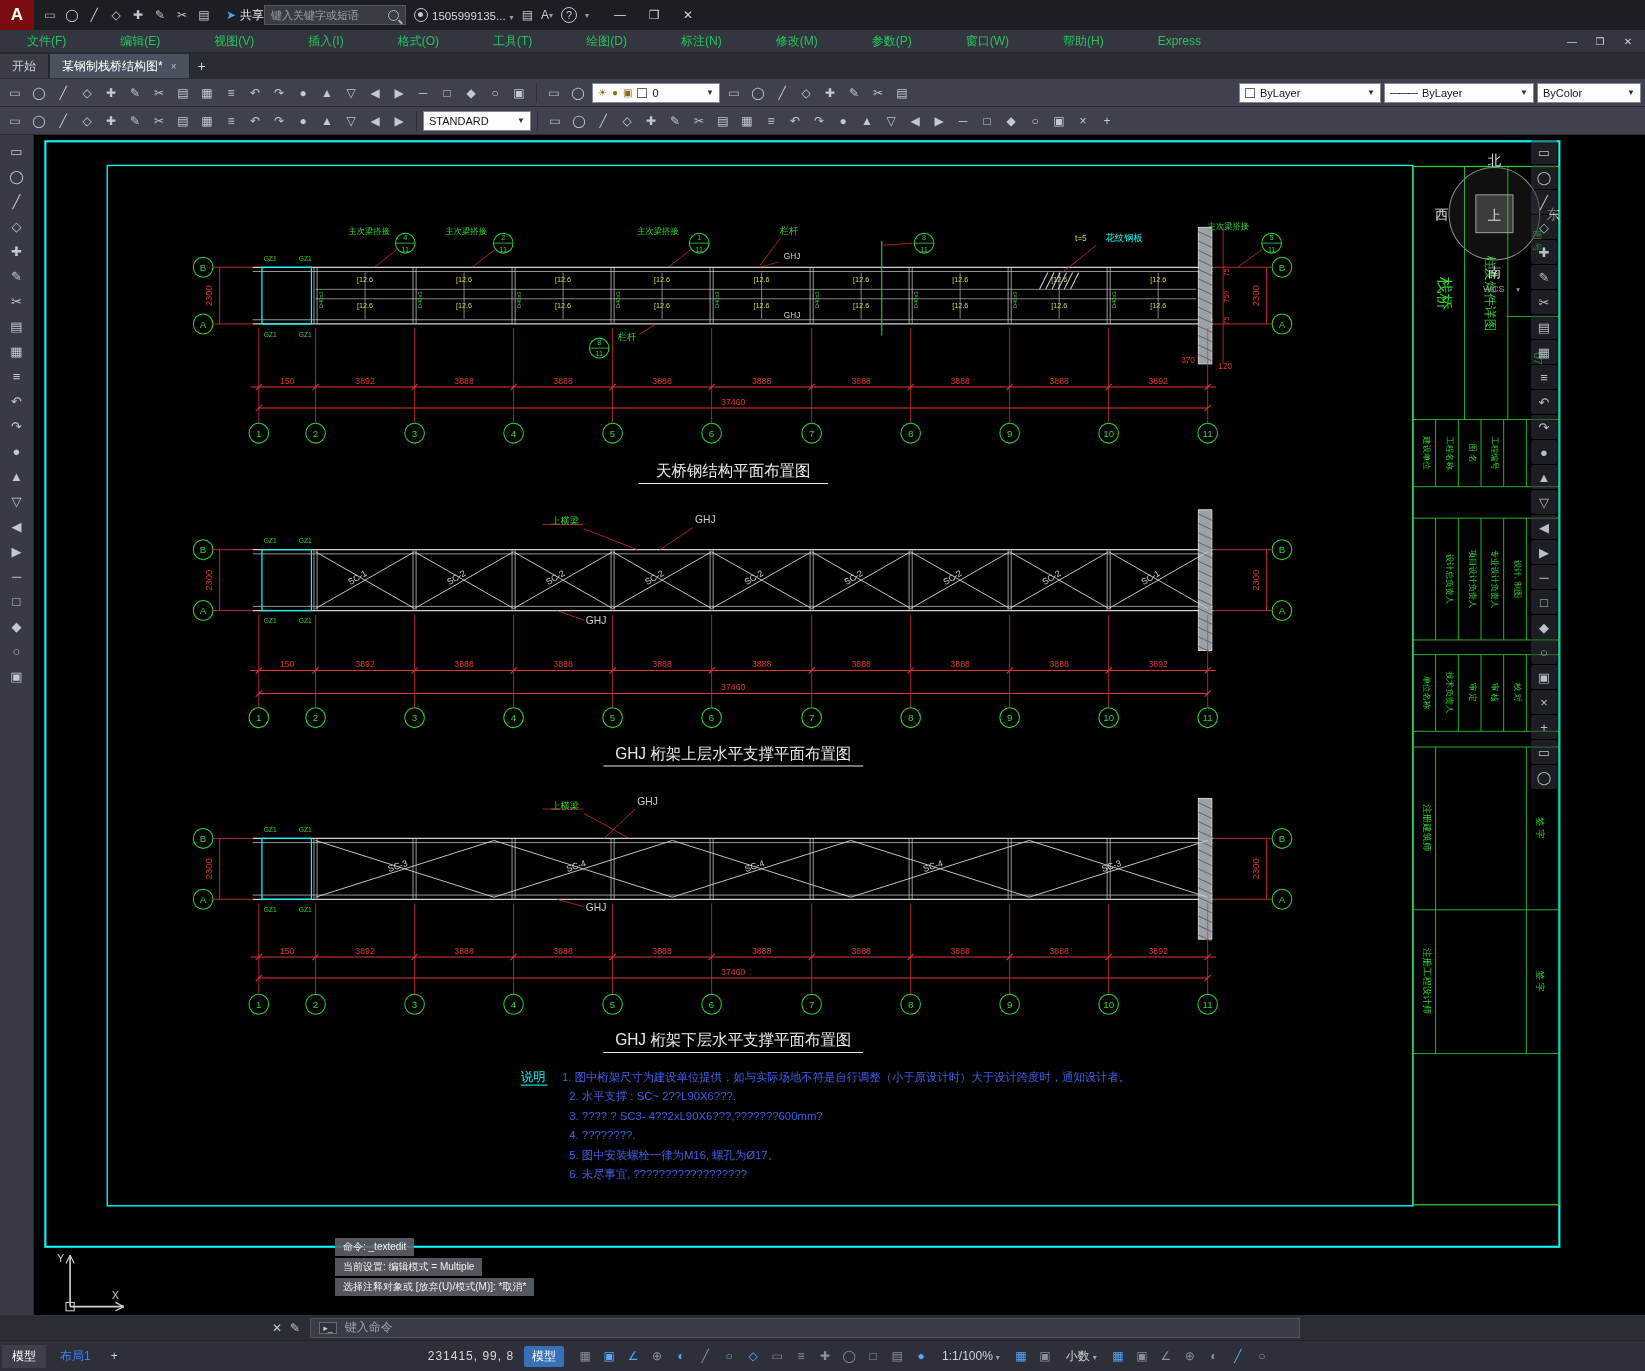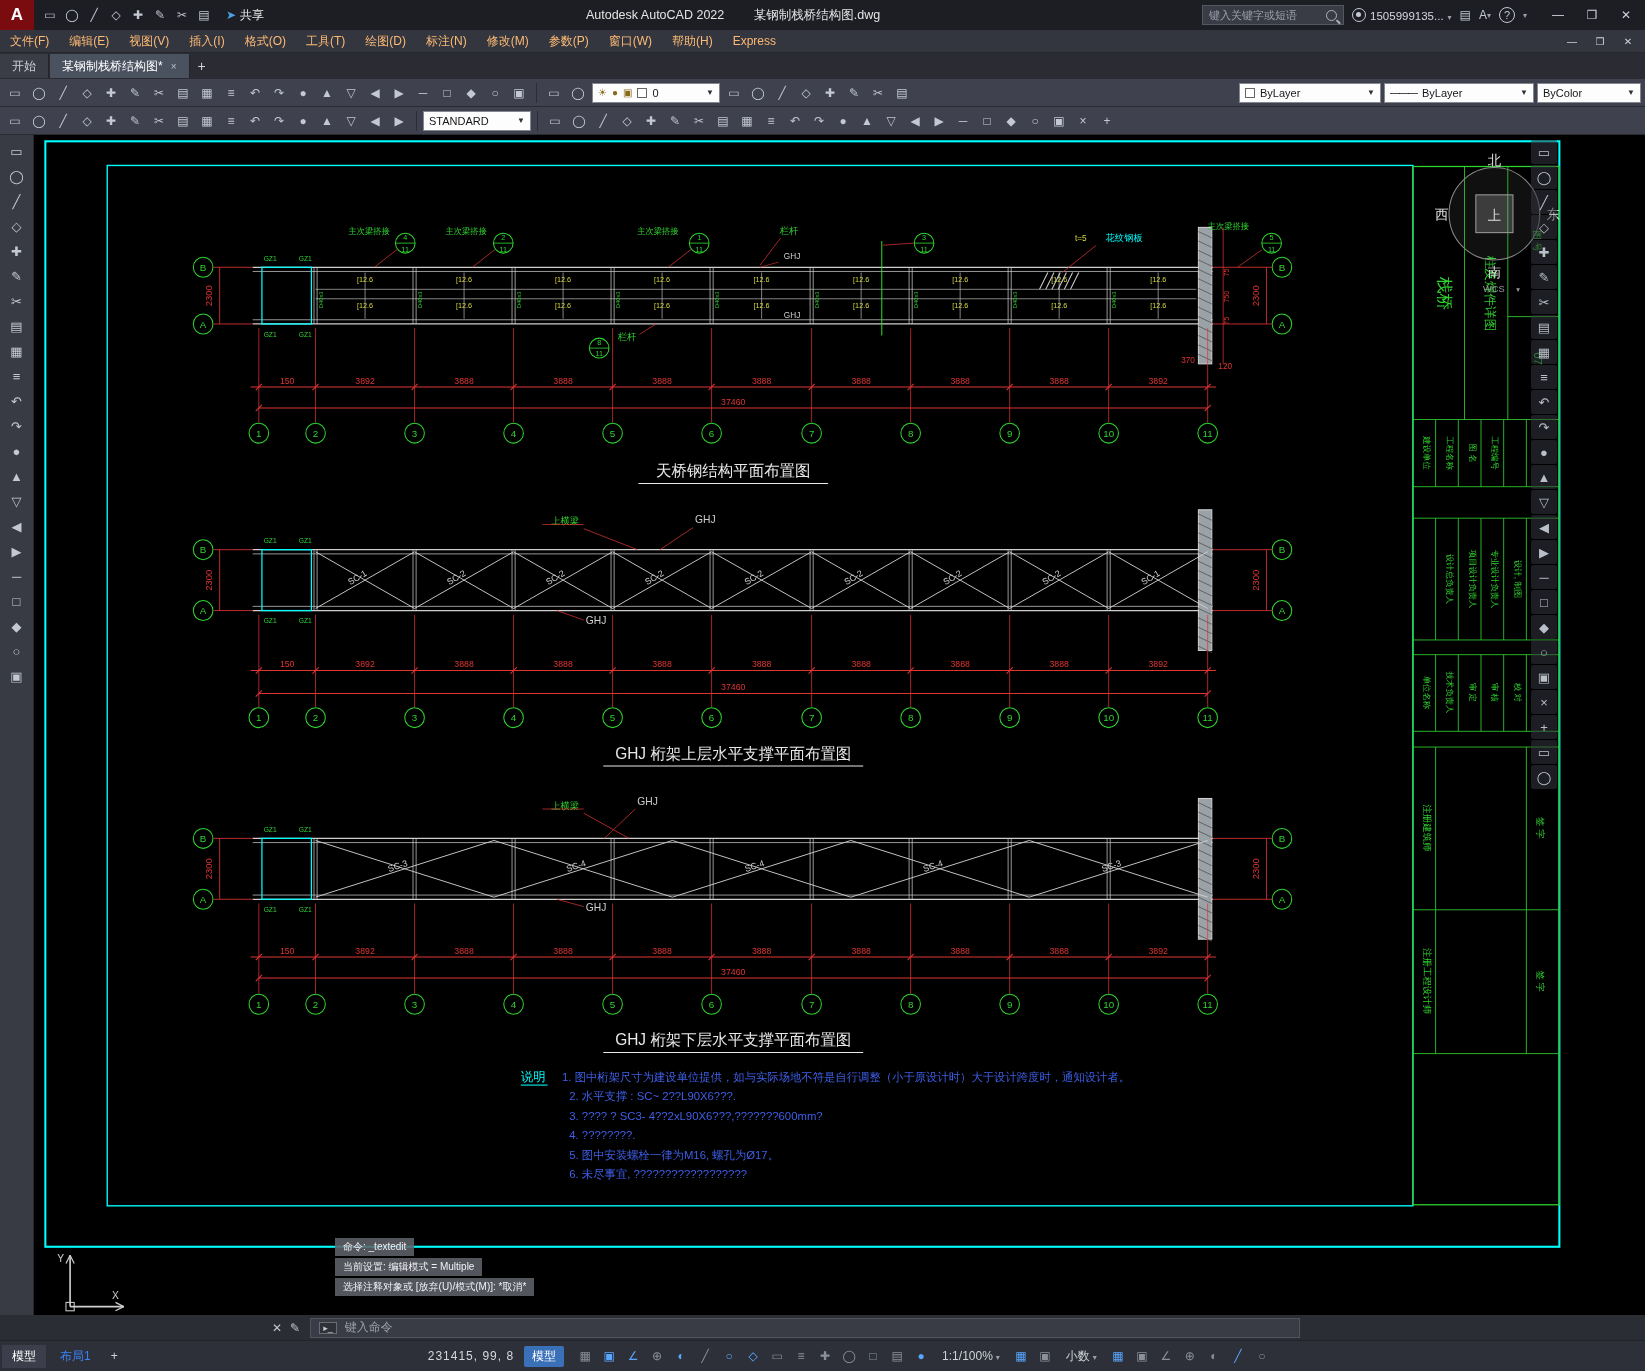--- a/index.html
+++ b/index.html
@@ -22,21 +22,21 @@
   .mag:after{content:"";position:absolute;width:5px;height:1.5px;background:#aeb3bb;transform:rotate(45deg);left:9px;top:10px}
   .acct{display:flex;align-items:flex-end;gap:4px;color:#d5d8de;font-size:11.5px}
   .avatar{width:14px;height:14px;border:1.5px solid #c3c8d2;border-radius:50%;position:relative}
   .avatar:after{content:"";position:absolute;left:3px;top:2.5px;width:5px;height:5px;border-radius:50%;background:#c3c8d2}
   .caret{font-size:8px;color:#9aa0aa}
   .helpq{width:16px;height:16px;border-radius:50%;border:1.5px solid #c3c8d2;display:inline-flex;align-items:center;justify-content:center;font-size:11px;color:#c3c8d2}
   .winbtns{display:flex;margin-left:6px}
   .winbtn{width:34px;height:30px;display:inline-flex;align-items:center;justify-content:center;font-size:12px;color:#cfd3da}
   
   .menubar{position:absolute;left:0;top:30px;width:1645px;height:23px;background:#34363f;display:flex;align-items:center;font-size:12px;border-bottom:1px solid #26272e}
-  .menu-item{padding:0 10px;color:#fdba74}
+  .menu-item{padding:0 27px;color:#22c55e}
   .doc-controls{margin-left:auto;display:flex;gap:2px;padding-right:4px}
   .doc-controls .winbtn{height:22px;width:26px;font-size:10px}
   
   .filetabs{position:absolute;left:0;top:53px;width:1645px;height:26px;background:#2a2b33;display:flex;align-items:center;font-size:12px}
   .ftab{height:24px;display:flex;align-items:center;padding:0 12px;gap:8px;background:#3a3c46;color:#cfd3da;border-right:1px solid #24252b;margin-right:1px}
   .ftab.active{background:#4a5260;color:#fff}
   .ftab .x{font-size:10px;color:#b9bec7}
   .ftab-add{width:22px;height:22px;font-size:14px;color:#cfd3da;display:flex;align-items:center;justify-content:center}
   
   .toolbar{position:absolute;left:0;width:1645px;background:#3f424e;display:flex;align-items:center;padding:0 4px;gap:3px;border-bottom:1px solid #2a2b31}
@@ -90,24 +90,20 @@
       <span class="icon">╱</span>
       <span class="icon">◇</span>
       <span class="icon">✚</span>
       <span class="icon">✎</span>
       <span class="icon">✂</span>
       <span class="icon">▤</span>
     </span>
   <span class="share">
     <span class="plane">➤</span>
     <span>共享</span>
-  </span>
-  <span class="tb-center">
-    <span>Autodesk AutoCAD 2022</span>
-    <span class="doc">某钢制栈桥结构图.dwg</span>
   </span>
   <span class="tb-right">
     <span class="searchbox">
       <span class="ph">键入关键字或短语</span>
       <span class="mag"></span>
     </span>
     <span class="acct">
       <span class="avatar"></span>
       <span>1505999135...</span>
       <span class="caret">▾</span>

